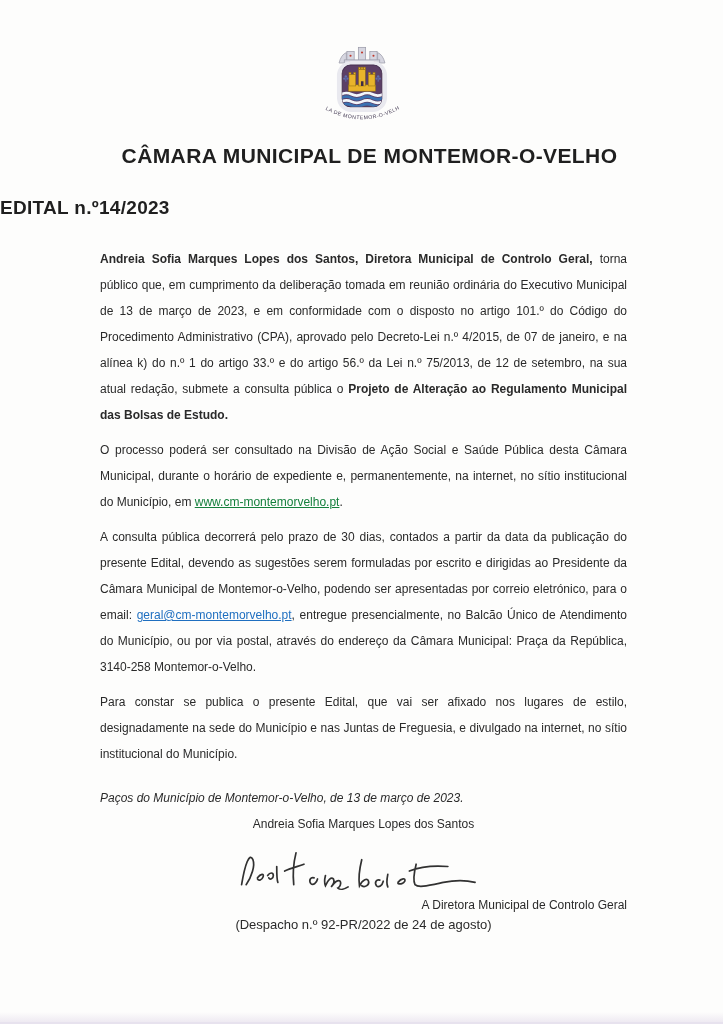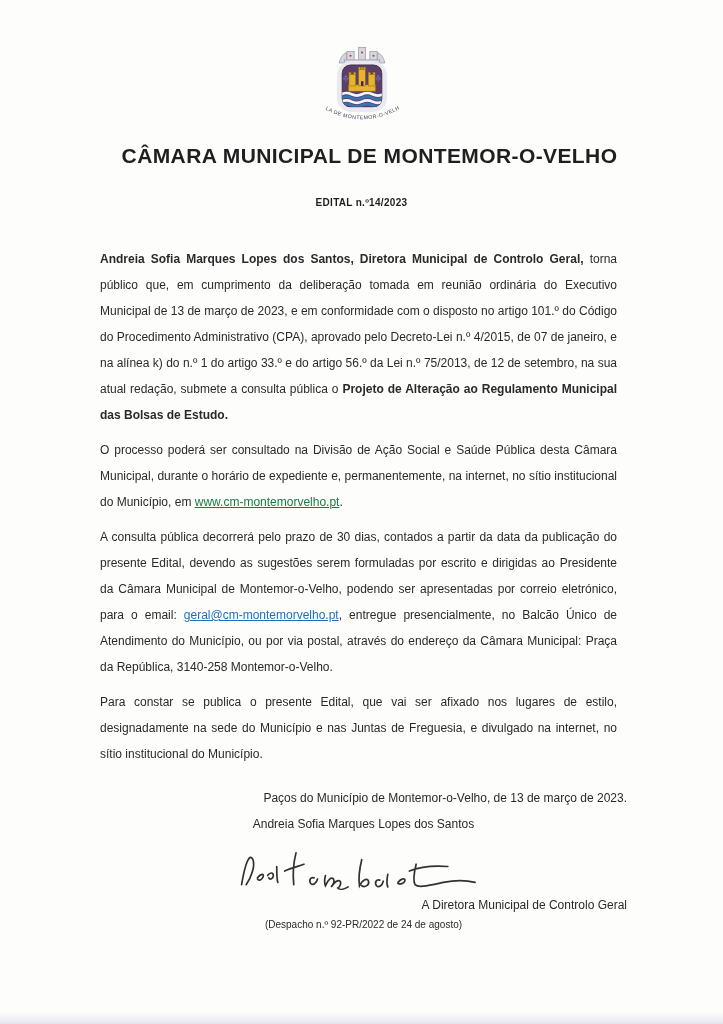--- a/index.html
+++ b/index.html
@@ -31,42 +31,41 @@
     font-weight: bold;
     letter-spacing: 0.4px;
     color: #1f1f1f;
   }
   .doc-subtitle {
     position: absolute;
     top: 197px;
     left: 0;
     width: 100%;
     margin: 0;
-    text-align: center;
-    font-size: 10px;
+    font-size: 19px;
     font-weight: bold;
     letter-spacing: 0.3px;
     color: #1f1f1f;
   }
   .body-block {
     position: absolute;
     top: 246px;
     left: 100px;
     width: 527px;
     font-size: 12px;
     line-height: 26px;
     text-align: justify;
   }
-  .para { margin: 0 10px 9px 0; }
+  .para { margin: 0 0 9px 0; }
   .link { text-decoration: underline; cursor: pointer; }
-  .dateline { margin: 18px 0 0 0; text-align: right; }
+  .dateline { margin: 18px 0 0 0; text-align: left; font-style: italic; }
   .sig-name { text-align: center; }
   .sig-scribble { display: block; margin: 0 auto; }
   .sig-title { margin-top: -4px; text-align: right; }
-  .sig-note { margin-top: 0; text-align: center; font-size: 10px; line-height: 14px; }
+  .sig-note { margin-top: 0; text-align: center; font-size: 13px; line-height: 14px; }
   .scan-edge {
     position: absolute;
     left: 0; right: 0; bottom: 0;
     height: 10px;
     background: linear-gradient(#fdfdfc, #eeeaf2);
     border-bottom: 2px solid #e7e2ee;
   }
 </style>
 </head>
 <body>

